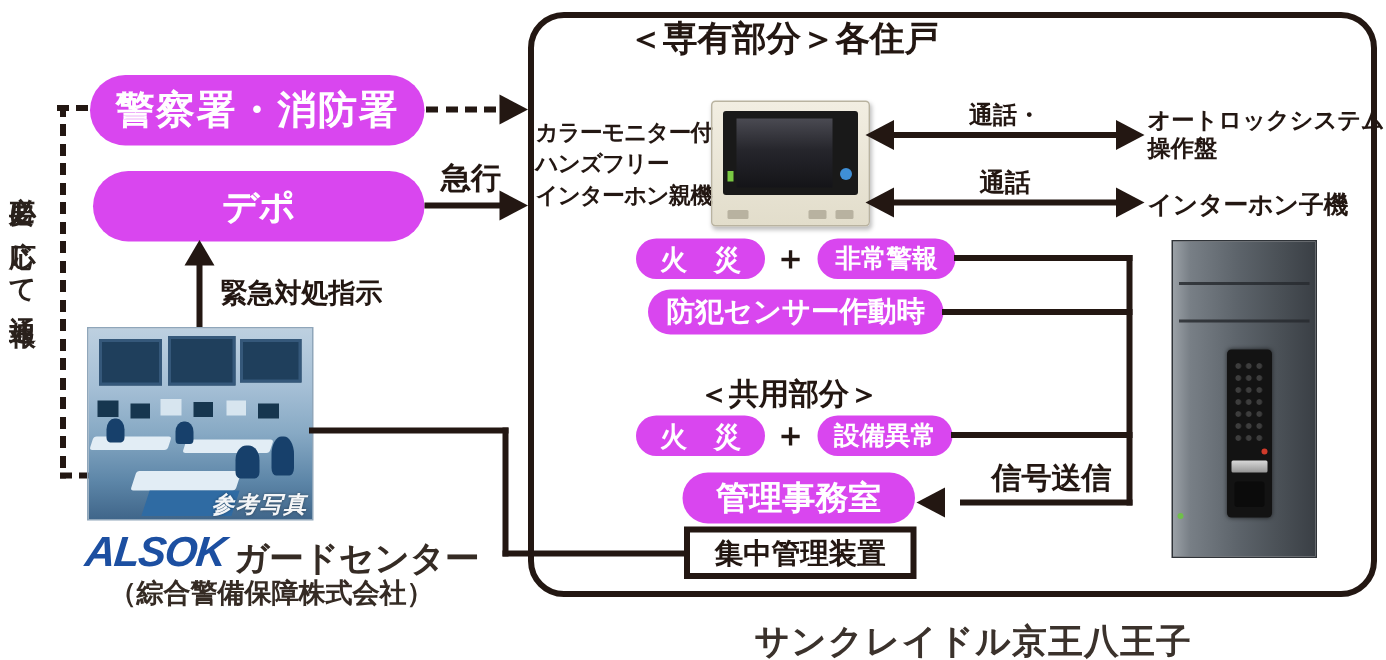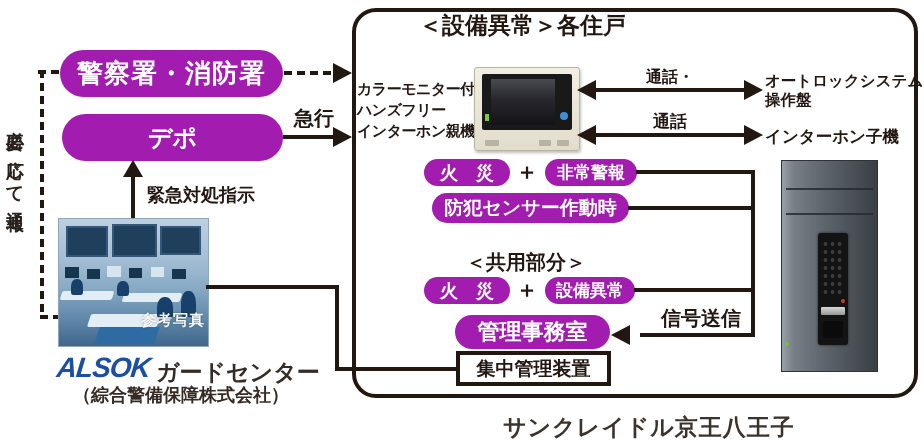--- a/index.html
+++ b/index.html
@@ -13,37 +13,37 @@
   
   .ink{background:#231712;}
   .hline{height:4px;}
   .vline{width:4px;}
   .dash-h{height:4px;background:repeating-linear-gradient(90deg,#231712 0 8px,transparent 8px 13px);}
   .dash-v{width:4px;background:repeating-linear-gradient(180deg,#231712 0 8px,transparent 8px 13px);}
   .head-r{width:0;height:0;border-top:10px solid transparent;border-bottom:10px solid transparent;border-left:19px solid #231712;}
   .head-l{width:0;height:0;border-top:10px solid transparent;border-bottom:10px solid transparent;border-right:19px solid #231712;}
   .head-u{width:0;height:0;border-left:10px solid transparent;border-right:10px solid transparent;border-bottom:17px solid #231712;}
   
-  .pill{background:#a21caf;color:#fff;border-radius:24px;display:flex;align-items:center;justify-content:center;}
+  .pill{background:#d946ef;color:#fff;border-radius:24px;display:flex;align-items:center;justify-content:center;}
   .smallpill{border-radius:15px;}
   .whitebox{background:#fff;border:4px solid #231712;display:flex;align-items:center;justify-content:center;}
   .bigbox{border:4px solid #231712;border-radius:24px;background:#fff;z-index:1;}
   .z2{z-index:2;} .z3{z-index:3;}
   
   .vtext{writing-mode:vertical-rl;text-orientation:upright;font-weight:bold;font-size:18px;letter-spacing:3px;color:#2a211c;}
   .alsok{font-size:28px;font-weight:900;font-style:italic;color:#1c4fa1;transform:skewX(-6deg);letter-spacing:-1px;}
   
   .photo{width:149px;height:127px;overflow:hidden;background:linear-gradient(180deg,#bdd0e0 0%,#a6c0d6 30%,#87a9c4 55%,#5d86a8 80%,#40668a 100%);border:1px solid #8fa6ba;}
   .ph-screen{position:absolute;background:#1f3f5c;border:2px solid #35587a;}
   .ph-mon{position:absolute;background:#16364f;}
   .ph-monlt{position:absolute;background:#d7e5ef;}
   .ph-desk{position:absolute;background:#e2edf5;transform:skewX(-18deg);border-radius:2px;}
   .ph-desk2{position:absolute;background:#2f6ba3;transform:skewX(-18deg);}
   .ph-person{position:absolute;background:#17406b;border-radius:45% 45% 20% 20%;}
-  .ph-wm{position:absolute;right:3px;bottom:16px;color:rgba(255,255,255,.95);font-size:15px;font-weight:bold;letter-spacing:1px;text-shadow:0 0 2px rgba(0,0,0,.4);margin-left:33px;}
+  .ph-wm{position:absolute;right:3px;bottom:0;color:rgba(255,255,255,.95);font-size:15px;font-weight:bold;font-style:italic;letter-spacing:1px;text-shadow:0 0 2px rgba(0,0,0,.4);margin-left:33px;}
   
   .intercom{width:104px;height:82px;background:linear-gradient(180deg,#f2eee2,#e2ddcb);border:1px solid #b9b3a0;border-radius:3px;box-shadow:1px 2px 3px rgba(0,0,0,.25);}
   .ic-bezel{position:absolute;left:7px;top:6px;width:90px;height:56px;background:#191919;border-radius:2px;}
   .ic-screen{position:absolute;left:9px;top:5px;width:64px;height:46px;background:linear-gradient(180deg,#4a4a52 0%,#26262c 45%,#141418 100%);}
   .ic-led{position:absolute;left:3px;bottom:9px;width:4px;height:7px;background:#7ac943;}
   .ic-btn{position:absolute;right:4px;bottom:10px;width:8px;height:8px;border-radius:50%;background:#3f8fd6;}
   .ic-key{position:absolute;bottom:4px;height:6px;background:#b8b2a0;border-radius:1px;}
   
   .panel{width:95px;height:210px;background:linear-gradient(90deg,#9aa0a6 0%,#787f86 12%,#5d646b 45%,#4a5056 75%,#3a3f45 100%);border:1px solid #2f3338;}
   .pn-line{position:absolute;left:4px;right:4px;height:2px;background:rgba(40,44,48,.85);}
@@ -107,21 +107,21 @@
   <div class="abs alsok" style="left:57px;top:352px;">ALSOK</div>
   <div class="abs b" style="left:156px;top:357px;font-size:23px;color:#352b24;">ガードセンター</div>
   <div class="abs b" style="left:73px;top:383px;font-size:18px;color:#352b24;">（綜合警備保障株式会社）</div>
 
   <div class="abs ink z2" style="left:206px;top:285px;width:133px;height:4px;"></div>
   <div class="abs ink z2" style="left:335px;top:285px;width:4px;height:86px;"></div>
   <div class="abs ink z2" style="left:335px;top:367px;width:125px;height:4px;"></div>
 
   <div class="abs bigbox" style="left:352px;top:8px;width:558px;height:382px;"></div>
 
-  <div class="abs b z3" style="left:419px;top:10px;font-size:23px;">＜設備異常＞各住戸</div>
+  <div class="abs b z3" style="left:419px;top:10px;font-size:23px;">＜専有部分＞各住戸</div>
 
   <div class="abs b z3" style="left:357px;top:78px;font-size:15px;line-height:21px;letter-spacing:-0.5px;">
     <div>カラーモニター付</div>
     <div>ハンズフリー</div>
     <div>インターホン親機</div>
   </div>
 
   <div class="abs intercom z3" style="left:474px;top:67px;">
     <div class="ic-bezel">
       <div class="ic-screen"></div>

